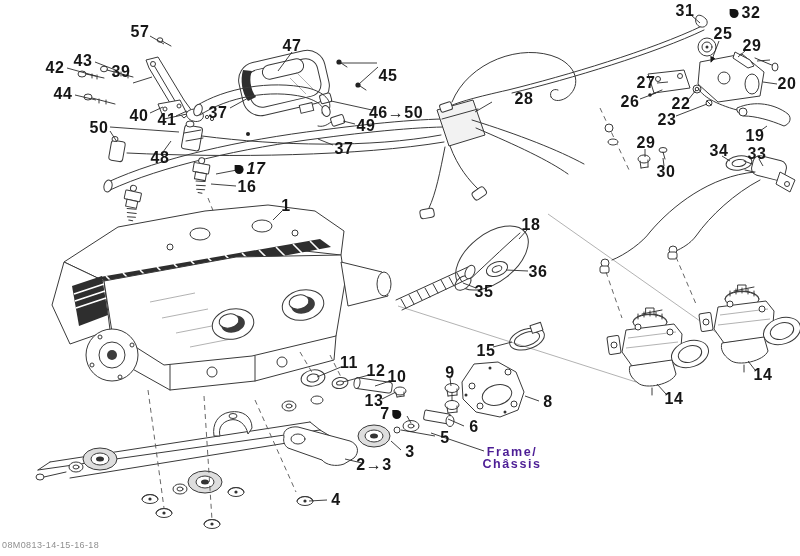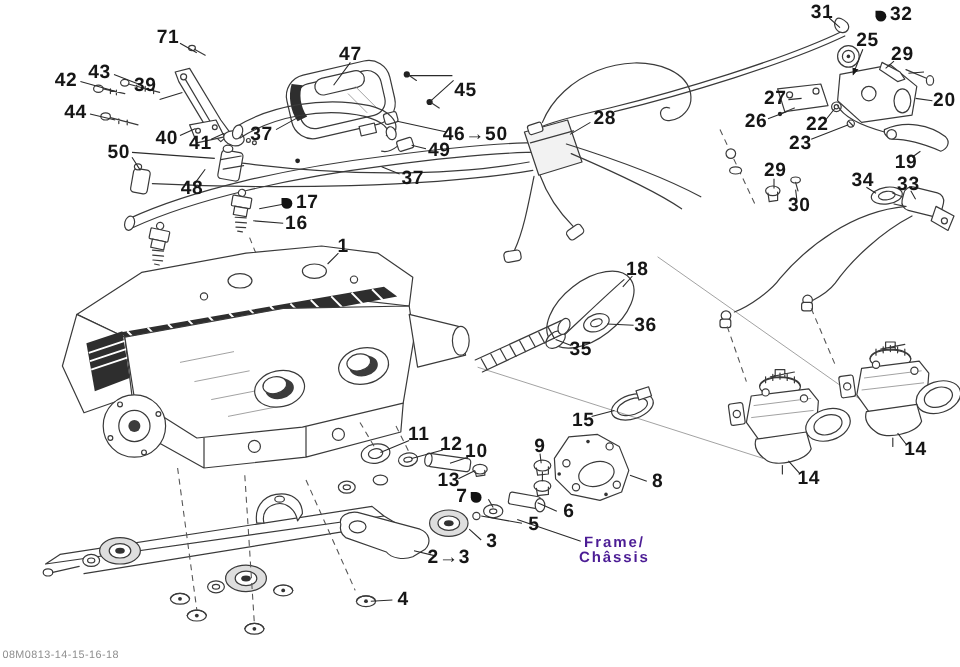--- a/index.html
+++ b/index.html
@@ -347,21 +347,21 @@
   </g>
 
   <g>
     <path class="ldr" d="M150 36 L164 44 M67 68 L96 76 M95 62 L118 71 M75 95 L96 100 M133 83 L152 77 M150 113 L163 107 M176 116 L187 111 M292 52 L278 71 M377 63 L341 63 M378 67 L359 84 M372 110 L331 101 M355 124 L343 121 M230 108 L250 97 M333 145 L318 139 M110 131 L117 142 M110 127 L179 132 M163 152 L171 141 M237 170 L216 174 M236 186 L211 184 M282 211 L273 220 M492 102 L475 112 M691 15 L700 23 M745 51 L738 57 M770 60 L757 61 M657 83 L668 82 M640 99 L656 93 M688 100 L696 90 M676 116 L707 104 M777 84 L763 82 M645 149 L645 157 M664 166 L663 158 M722 156 L730 161 M759 159 L763 166 M760 131 L767 126 M527 230 L519 239 M528 271 L506 270 M476 288 L463 283 M493 347 L512 342 M341 367 L317 377 M369 375 L343 382 M390 381 L375 386 M450 378 L451 386 M452 393 L452 401 M382 399 L396 392 M407 416 L411 423 M539 401 L525 396 M464 426 L448 419 M435 436 L401 430 M401 450 L391 441 M362 463 L345 459 M327 500 L309 501 M666 394 L657 384 M755 370 L748 361 M484 451 L431 433"></path>
     <path class="ldr" d="M719 41 L711 62" marker-end="url(#arr)"></path>
   </g>
 </svg>
 
 <div style="position:absolute;left:0;top:0;width:800px;height:556px;">
       <div class="callout" style="left: 140px; top: 32px;">
-        <span>71</span>
+        <span>57</span>
       </div>
       <div class="callout" style="left: 55px; top: 68px;">
         <span>42</span>
       </div>
       <div class="callout" style="left: 83px; top: 61px;">
         <span>43</span>
       </div>
       <div class="callout" style="left: 63px; top: 94px;">
         <span>44</span>
       </div>
@@ -391,31 +391,31 @@
       </div>
       <div class="callout" style="left: 344px; top: 149px;">
         <span>37</span>
       </div>
       <div class="callout" style="left: 99px; top: 128px;">
         <span>50</span>
       </div>
       <div class="callout" style="left: 160px; top: 158px;">
         <span>48</span>
       </div>
-      <div class="callout" style="left: 250px; top: 169px;">
+      <div class="callout" style="left: 250px; top: 169px; font-style: italic;">
         <span class="droplet"></span>
         <span>17</span>
       </div>
       <div class="callout" style="left: 247px; top: 187px;">
         <span>16</span>
       </div>
       <div class="callout" style="left: 286px; top: 206px;">
         <span>1</span>
       </div>
-      <div class="callout" style="left: 504px; top: 99px; align-items: center;">
+      <div class="callout" style="left: 524px; top: 99px; align-items: center;">
         <span>28</span>
       </div>
       <div class="callout" style="left: 685px; top: 11px;">
         <span>31</span>
       </div>
       <div class="callout" style="left: 745px; top: 13px;">
         <span class="droplet"></span>
         <span>32</span>
       </div>
       <div class="callout" style="left: 723px; top: 34px;">

